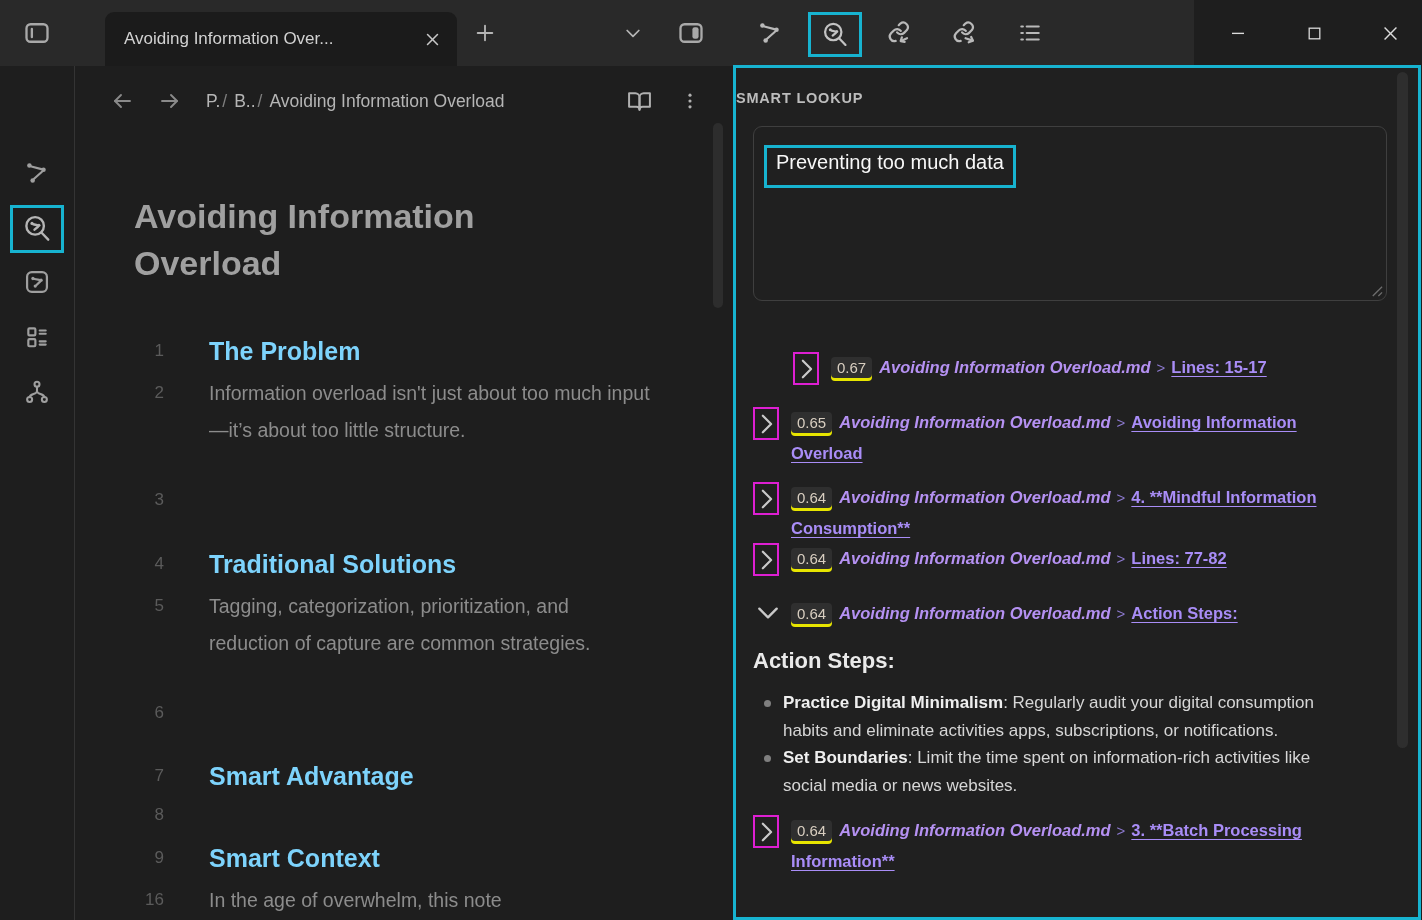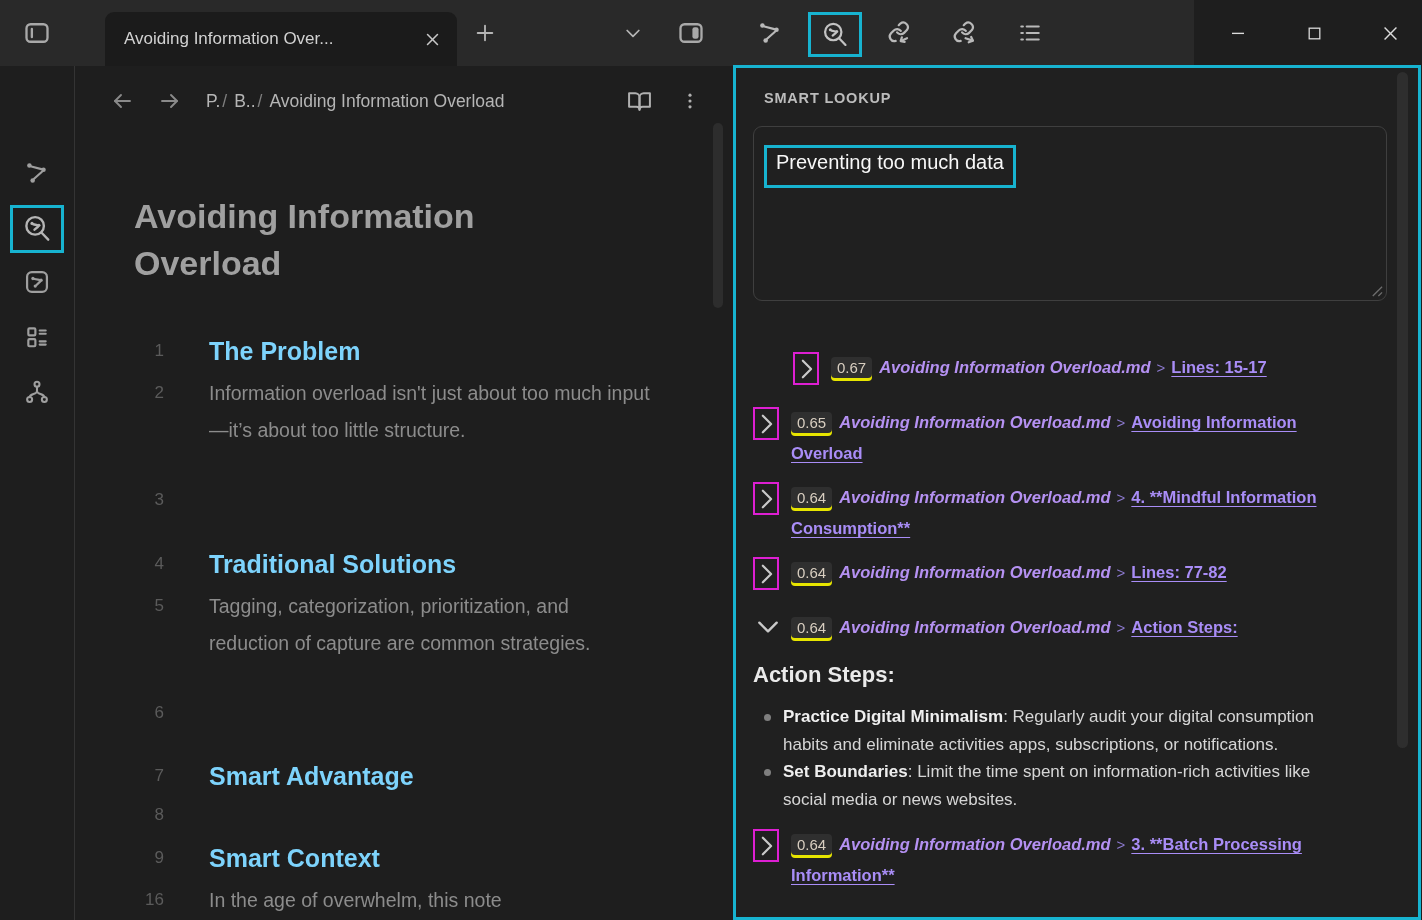--- a/index.html
+++ b/index.html
@@ -39,29 +39,29 @@
   .line-text{margin-left:45px;width:445px;color:#8c8c8c;}
   .t-h2 .gutter-num{line-height:34px;}
   .t-h2 .line-text{font-size:25px;line-height:34px;font-weight:700;color:#7dd3fc;}
   .t-p .gutter-num{line-height:36px;}
   .t-p .line-text{font-size:19.5px;line-height:36.5px;}
   .t-blank .gutter-num{line-height:30px;}
   .ed-scrollbar{position:absolute;left:637px;top:57px;width:10px;height:185px;border-radius:5px;background:#2d2d2d;}
 
   
   .panel{position:absolute;left:733px;top:65px;width:688px;height:855px;background:#202020;border:3px solid var(--cyan);}
-  .panel-header{position:absolute;left:28px;top:22px;font-size:14.5px;font-weight:700;letter-spacing:.8px;color:#bcbcbc;}
+  .panel-header{position:absolute;left:0;top:22px;font-size:14.5px;font-weight:700;letter-spacing:.8px;color:#bcbcbc;}
   .query-area{position:absolute;left:17px;top:58px;width:634px;height:175px;border:1.5px solid #3f3f3f;border-radius:9px;background:#202020;}
   .query-highlight{position:absolute;left:10px;top:18px;border:3px solid var(--cyan);padding:3px 9px 11px 9px;color:#f7f7f7;font-size:20px;white-space:nowrap;}
   .resize-handle{position:absolute;right:3px;bottom:3px;}
 
   .results{position:absolute;left:17px;top:284px;width:640px;}
   .result-item:nth-of-type(1){margin-bottom:22px;margin-left:40px;}
   .result-item:nth-of-type(2){margin-bottom:14px;}
-  .result-item:nth-of-type(3){margin-bottom:14px;}
+  .result-item:nth-of-type(3){}
   .result-item:nth-of-type(4){margin-bottom:22px;}
   .result-item:nth-of-type(5){margin-bottom:16px;}
   .result-line{display:flex;align-items:flex-start;}
   .chev-col{flex:0 0 38px;display:flex;}
   .chev-right-box{width:26px;height:33px;display:flex;align-items:center;justify-content:center;margin-top:0;}
   .chev-right-box.anno{border:2.5px solid var(--magenta);}
   .chev-down{width:30px;height:30px;display:flex;align-items:center;justify-content:center;}
   .result-text{width:565px;font-size:16.5px;line-height:30px;color:#cfcfcf;}
   .score{display:inline-block;background:var(--badge-bg);color:var(--badge-text);font-size:15px;line-height:21px;padding:0 6px;border-radius:4px;box-shadow:0 3px 0 0 var(--yellow);margin-right:7px;}
   .rfile{font-style:italic;font-weight:600;color:var(--purple-file);}

